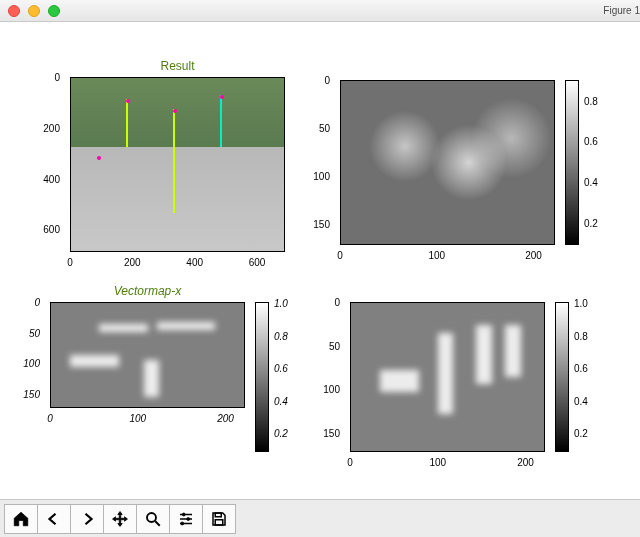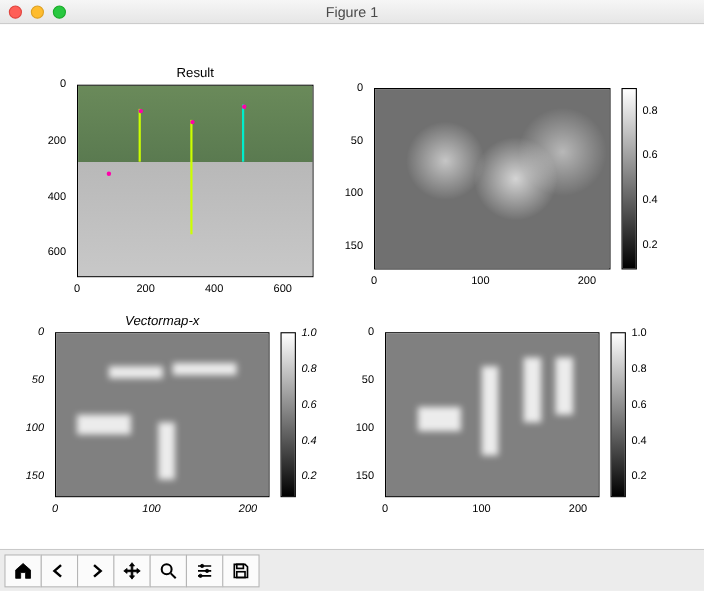--- a/index.html
+++ b/index.html
@@ -33,39 +33,39 @@
   }
   .traffic .dot {
     width: 12px; height: 12px; border-radius: 50%;
   }
   .dot.red { background: #ff5f57; border: 0.5px solid #e0443e; }
   .dot.yellow { background: #febc2e; border: 0.5px solid #dea123; }
   .dot.green { background: #28c840; border: 0.5px solid #1aab29; }
   .title {
     position: absolute;
     left: 0; right: 0;
-    text-align: center;
-    font-size: 13px;
+    text-align: right;
+    font-size: 10px;
     color: #4a4a4a;
   }
   .figure {
     flex: 1;
     background: #ffffff;
     position: relative;
   }
   .subplot {
     position: absolute;
   }
   .subplot .title {
     position: absolute;
     top: -18px;
     left: 0; right: 0;
     text-align: center;
     font-size: 12px;
-    color: #000000;
+    color: #4d7c0f;
   }
   .axes {
     position: absolute;
     left: 0; top: 0; right: 0; bottom: 0;
     border: 1px solid #000;
   }
   .img-main {
     width: 100%; height: 100%;
     background: linear-gradient(#6a8a5a 0%, #5a7a50 40%, #b8b8b8 40%, #c8c8c8 100%);
     position: relative;
@@ -184,21 +184,21 @@
       <span class="y-tick" style="top:58%">100</span>
       <span class="y-tick" style="top:87%">150</span>
       <div class="colorbar" style="right:-24px; top:0; height:165px;">
         <span class="cb-tick" style="top:12%">0.8</span>
         <span class="cb-tick" style="top:37%">0.6</span>
         <span class="cb-tick" style="top:62%">0.4</span>
         <span class="cb-tick" style="top:87%">0.2</span>
       </div>
     </div>
 
-    <div class="subplot" style="left:50px; top:280px; width:195px; height:150px;font-style:italic;">
+    <div class="subplot" style="left:50px; top:280px; width:195px; height:106px;font-style:italic;">
       <div class="title">Vectormap-x</div>
       <div class="axes">
         <div class="heat2">
           <div class="blob" style="left:25%; top:20%; width:25%; height:8%;"></div>
           <div class="blob" style="left:55%; top:18%; width:30%; height:8%;"></div>
           <div class="blob" style="left:10%; top:50%; width:25%; height:12%;"></div>
           <div class="blob" style="left:48%; top:55%; width:8%; height:35%;"></div>
         </div>
       </div>
       <span class="x-tick" style="left:0%">0</span>

